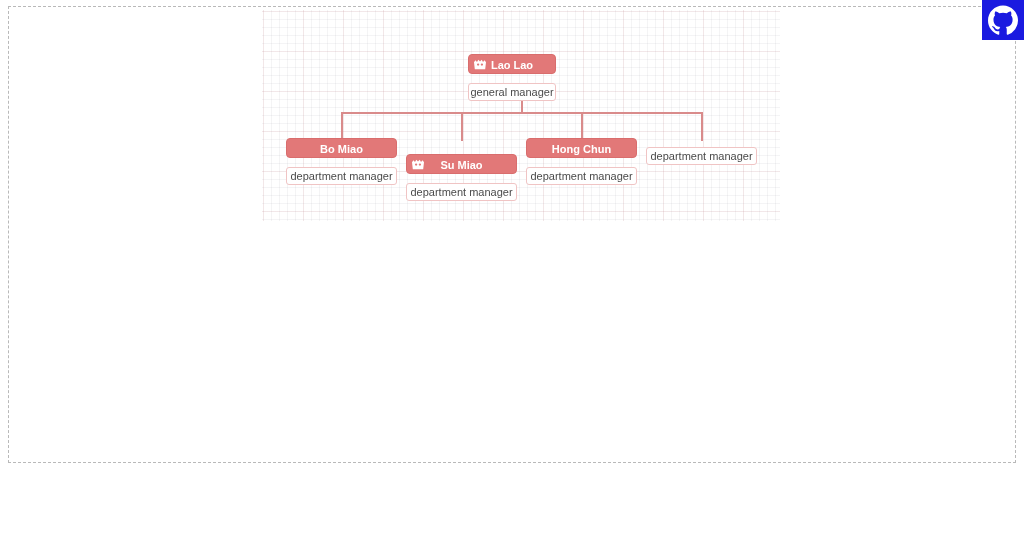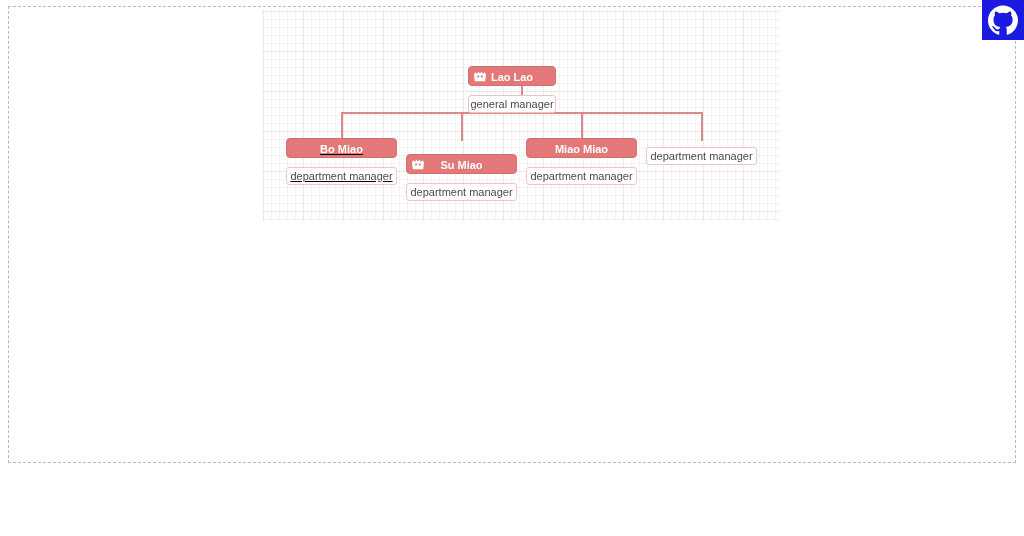--- a/index.html
+++ b/index.html
@@ -125,36 +125,36 @@
 
     <div class="conn v" style="left:259px; top:75px; height:27px;"></div>
 
     <div class="conn h" style="left:79px; top:102px; width:362px;"></div>
 
     <div class="conn v" style="left:79px; top:102px; height:29px;"></div>
     <div class="conn v" style="left:199px; top:102px; height:29px;"></div>
     <div class="conn v" style="left:319px; top:102px; height:29px;"></div>
     <div class="conn v" style="left:439px; top:102px; height:29px;"></div>
 
-    <div class="node" style="left:206px; top:56px; width:88px;">
+    <div class="node" style="left:206px; top:44px; width:88px;">
       <div class="node-title">
         <span class="node-icon">
           <svg width="16" height="16" viewBox="0 0 16 16" aria-hidden="true">
             <path d="M2 5.2 L3.4 3.2 L5 5.0 L6.3 2.8 L8 4.4 L9.7 2.8 L11 5.0 L12.6 3.2 L14 5.2
                      L13.2 12.2 L2.8 12.2 Z" fill="#ffffff"></path>
             <circle cx="6.1" cy="7.6" r="1.15" fill="#e27878"></circle>
             <circle cx="9.9" cy="7.6" r="1.15" fill="#e27878"></circle>
           </svg>
         </span>
         <span>Lao Lao</span>
       </div>
       <div class="node-role">general manager</div>
     </div>
 
-    <div class="node" style="left:24px; top:128px; width:111px;text-decoration:underline;">
+    <div class="node" style="left:24px; top:128px; width:111px;">
       <div class="node-title">
         <span>Bo Miao</span>
       </div>
       <div class="node-role">department manager</div>
     </div>
 
     <div class="node" style="left:144px; top:144px; width:111px;">
       <div class="node-title">
         <span class="node-icon">
           <svg width="16" height="16" viewBox="0 0 16 16" aria-hidden="true">
@@ -164,21 +164,21 @@
             <circle cx="9.9" cy="7.6" r="1.15" fill="#e27878"></circle>
           </svg>
         </span>
         <span>Su Miao</span>
       </div>
       <div class="node-role">department manager</div>
     </div>
 
     <div class="node" style="left:264px; top:128px; width:111px;">
       <div class="node-title">
-        <span>Miao Miao</span>
+        <span>Hong Chun</span>
       </div>
       <div class="node-role">department manager</div>
     </div>
 
     <div class="node" style="left:384px; top:128px; width:111px;">
       <div class="node-role">department manager</div>
     </div>
 
   </div>
 </div>

